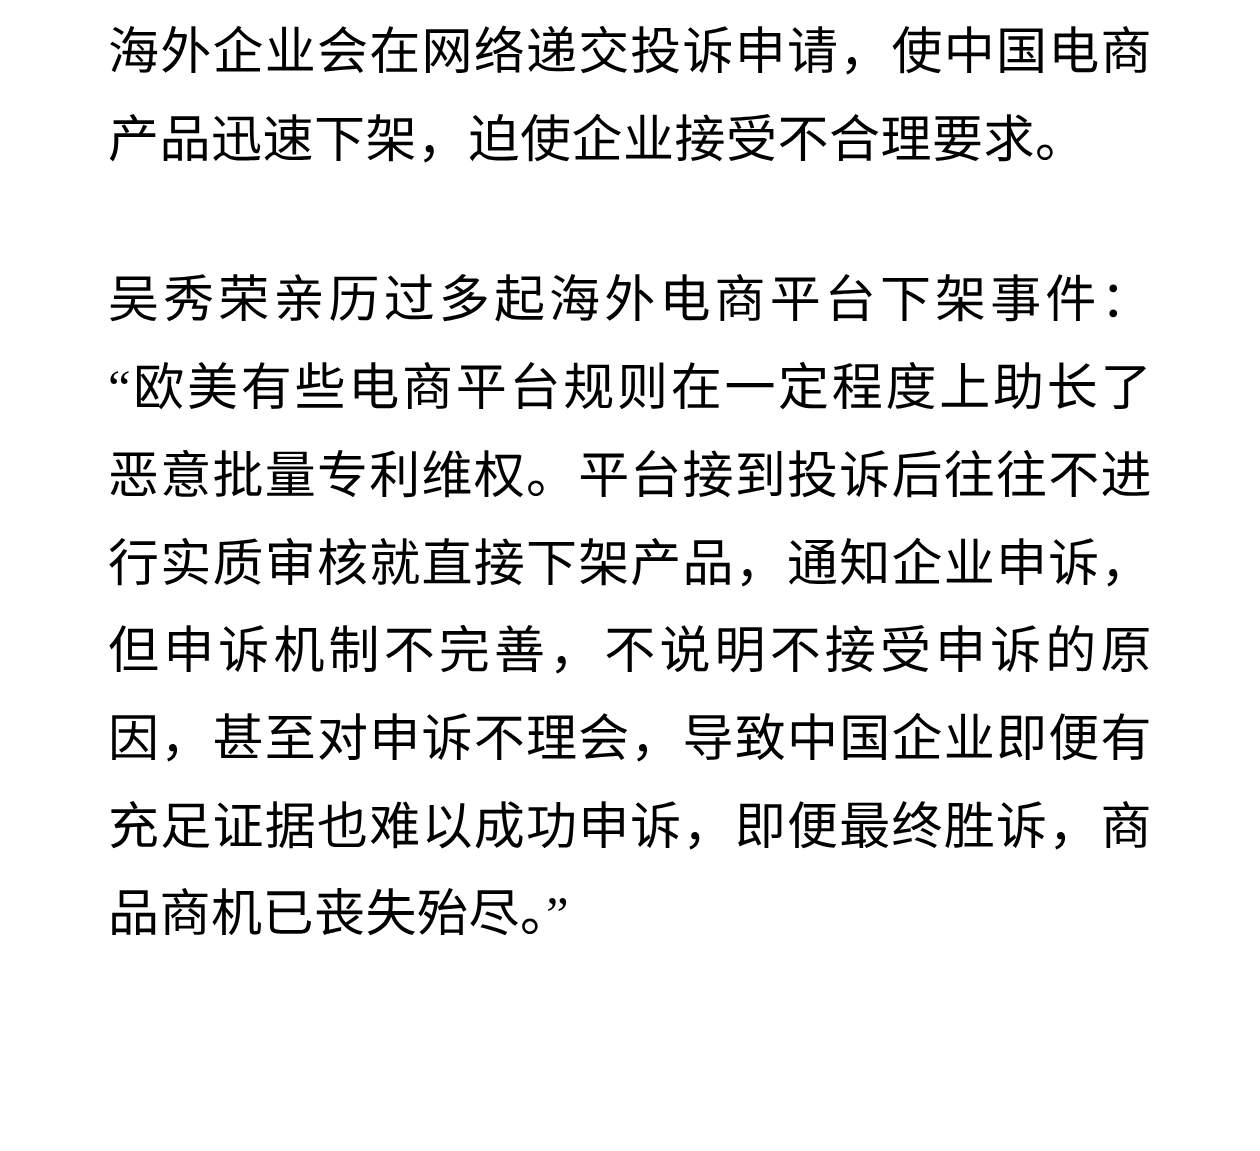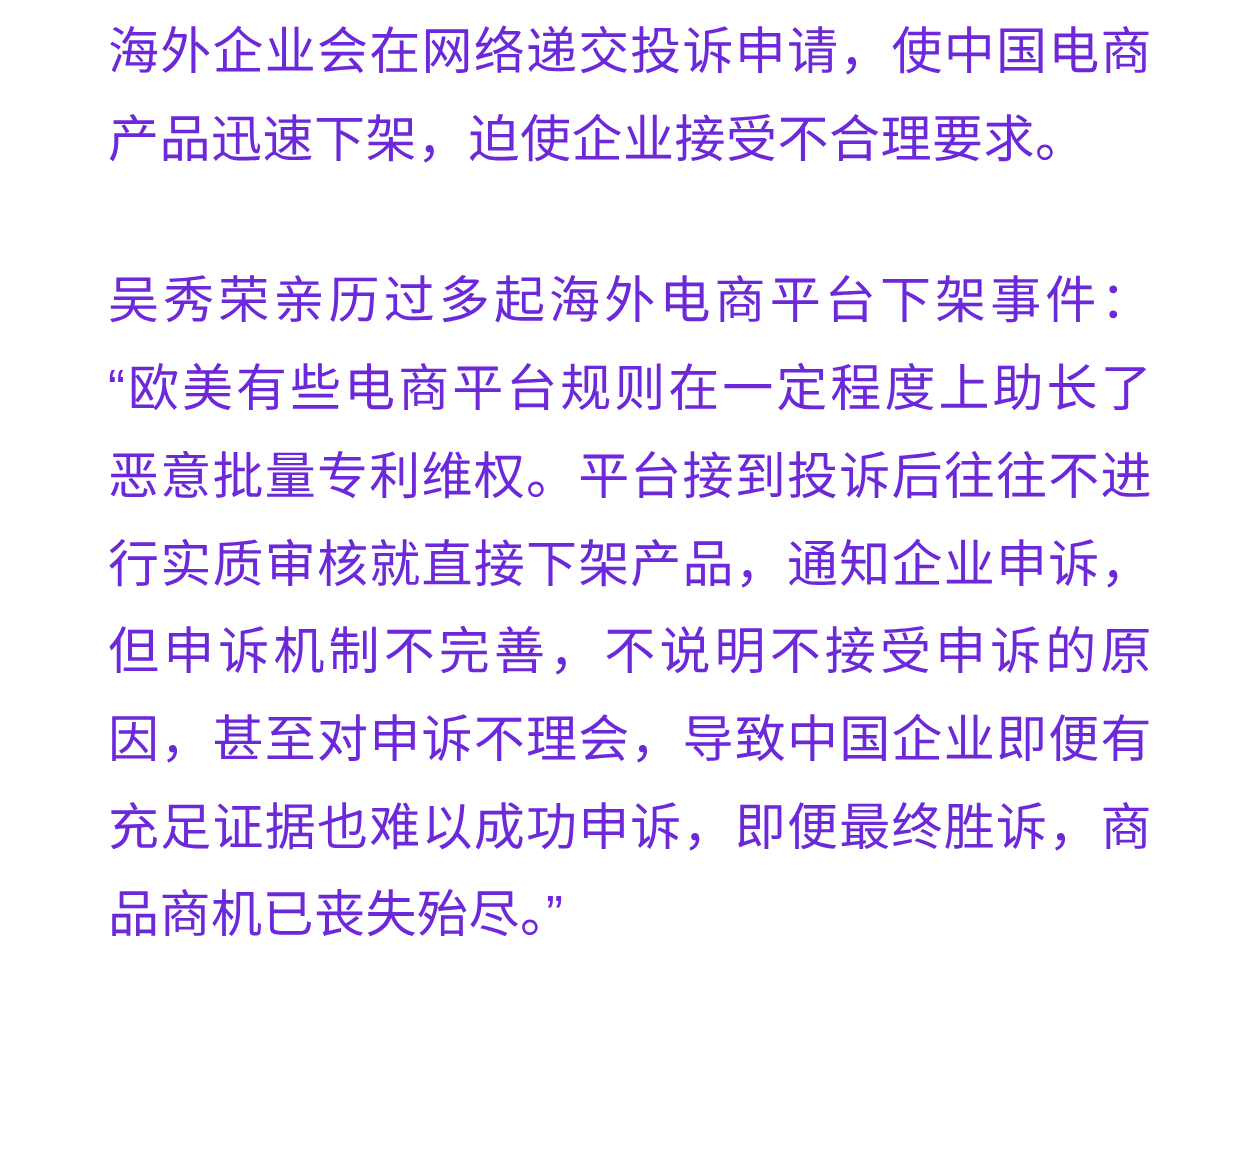--- a/index.html
+++ b/index.html
@@ -26,27 +26,28 @@
     padding-left: 108px;
     padding-right: 108px;
     padding-top: 8px;
   }
   .para {
     margin: 0;
     font-size: 51px;
     line-height: 1.72;
     letter-spacing: 0.5px;
     font-weight: 500;
-    color: #6d28d9;
+    color: #000000;
     text-align: justify;
     text-justify: inter-character;
     word-break: break-all;
   }
   .para + .para {
     margin-top: 74px;
+    font-family: Liberation Serif, serif;
   }
   .para-last {
     
   }
 </style>
 </head>
 <body>
 
 <div class="page">
   <div class="article-body">

